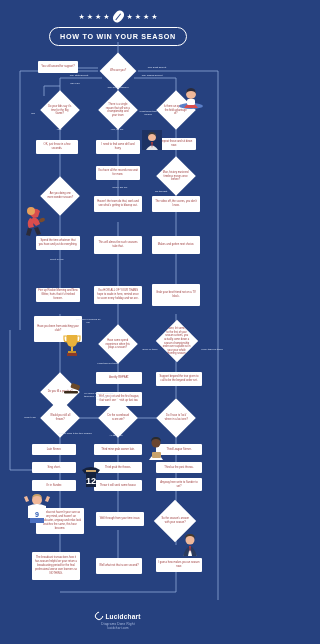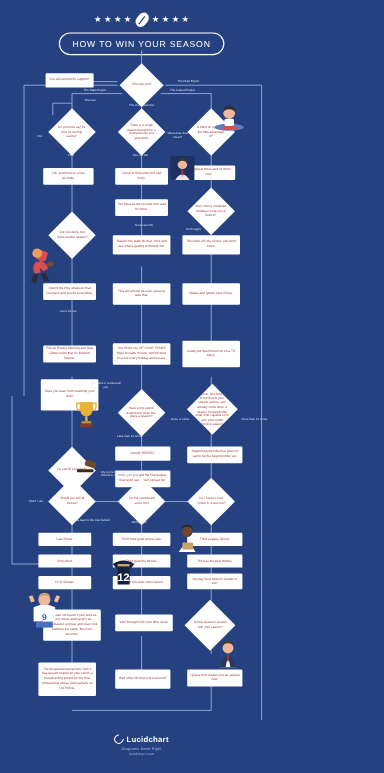--- a/index.html
+++ b/index.html
@@ -18,21 +18,21 @@
   svg.wires path,svg.wires line{stroke:#8fa8d8;stroke-width:.8;fill:none;}
 
   
   .header{position:absolute;top:10px;left:0;width:236px;text-align:center;}
   .stars{display:flex;align-items:center;justify-content:center;gap:2px;height:12px;}
   .star{color:#ffffff;font-size:7px;line-height:7px;}
   .ball{width:9px;height:13px;border-radius:50% 50% 50% 50%/40% 40% 40% 40%;
         background:#ffffff;transform:rotate(38deg);margin:0 2px;position:relative;}
   .ball:after{content:"";position:absolute;left:4px;top:2.5px;width:.8px;height:8px;background:#26417f;}
   .titlepill{display:inline-block;margin-top:5px;padding:4px 10px;border:1px solid #ffffff;
-             border-radius:10px;color:#ffffff;font-size:7.2px;font-weight:normal;letter-spacing:.7px;white-space:nowrap;}
+             border-radius:10px;color:#ffffff;font-size:7.2px;font-weight:bold;letter-spacing:.7px;white-space:nowrap;}
 
   
   .box{position:absolute;background:#ffffff;border-radius:1px;
        color:#9e3f3f;font-size:2.7px;line-height:1.45;text-align:center;
        display:flex;align-items:center;justify-content:center;padding:1.5px 2px;
        box-sizing:border-box;overflow:hidden;}
   .dia{position:absolute;background:#ffffff;
        color:#9e3f3f;font-size:2.6px;line-height:1.4;text-align:center;
        display:flex;align-items:center;justify-content:center;box-sizing:border-box;
        transform:rotate(45deg);overflow:hidden;}
@@ -277,21 +277,21 @@
 
   <div class="fig" style="left:144px;top:436px;">
     <svg width="24" height="26" viewBox="0 0 24 26">
       <path d="M5 24 q7-12 14 0z" fill="#ffffff"></path>
       <circle cx="12" cy="7" r="4.5" fill="#6b4630"></circle>
       <path d="M7 6 q0-5 5-5 q5 0 5 5 q-1-3-5-3 q-4 0-5 3z" fill="#2b2b2b"></path>
       <rect x="8" y="16" width="9" height="6" rx="1" fill="#c9a36b"></rect>
     </svg>
   </div>
 
-  <div class="fig" style="left:90px;top:466px;">
+  <div class="fig" style="left:78px;top:466px;">
     <svg width="26" height="24" viewBox="0 0 26 24">
       <path d="M4 4 q4-3 9-3 q5 0 9 3 l-3 4 l-1-1 v14 h-10 v-14 l-1 1z" fill="#14213d"></path>
       <rect x="8" y="4" width="10" height="2" fill="#c9a36b"></rect>
       <text x="13" y="18" font-family="Liberation Sans" font-size="9" font-weight="bold" fill="#ffffff" text-anchor="middle">12</text>
     </svg>
   </div>
 
   <div class="fig" style="left:22px;top:492px;">
     <svg width="30" height="32" viewBox="0 0 30 32">
       <path d="M4 10 l-2-5 l3-1 l2 5z" fill="#f0b89a"></path>

